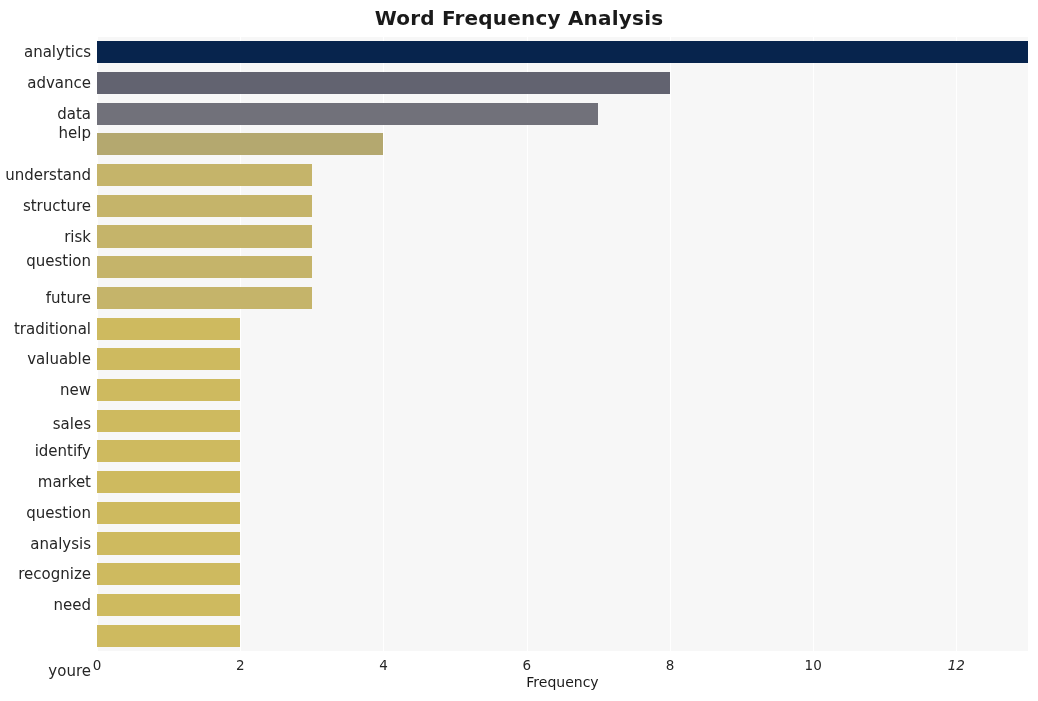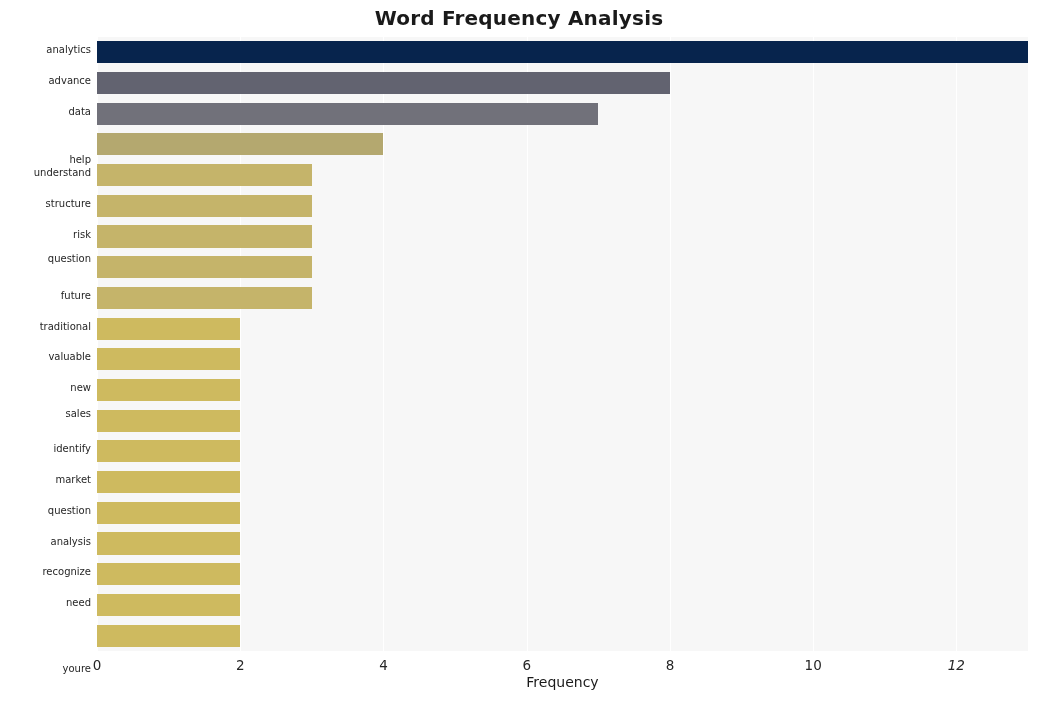--- a/index.html
+++ b/index.html
@@ -77,21 +77,21 @@
     left: 0;
     top: 37px;
     width: 91px;
     height: 614px;
   }
   .ylabel {
     position: absolute;
     right: 0;
     width: 91px;
     text-align: right;
-    font-size: 10px;
+    font-size: 15px;
     color: #262626;
     line-height: 1;
   }
   .xticks {
     position: absolute;
     left: 97px;
     top: 651px;
     width: 931px;
     height: 24px;
   }
@@ -190,30 +190,30 @@
         <div class="bar-row" style="top: 587.598px; height: 22.104px;">
           <div class="bar" title="youre: 2" style="width: 143.231px; background: rgb(206, 186, 95);"></div>
         </div>
       </div>
   </div>
 
   <div class="ylabels">
       <div class="ylabel" style="top: 8.35px;">analytics</div>
       <div class="ylabel" style="top: 39.05px;">advance</div>
       <div class="ylabel" style="top: 69.75px;">data</div>
-      <div class="ylabel" style="top: 118px; margin-left: 24px;">help</div>
+      <div class="ylabel" style="top: 89px; margin-left: 24px;">help</div>
       <div class="ylabel" style="top: 131.15px;">understand</div>
       <div class="ylabel" style="top: 161.85px;">structure</div>
       <div class="ylabel" style="top: 192.55px;">risk</div>
       <div class="ylabel" style="top: 217px;">question</div>
       <div class="ylabel" style="top: 253.95px;">future</div>
       <div class="ylabel" style="top: 284.65px;">traditional</div>
       <div class="ylabel" style="top: 315.35px;">valuable</div>
       <div class="ylabel" style="top: 346.05px;">new</div>
-      <div class="ylabel" style="top: 372px;">sales</div>
+      <div class="ylabel" style="top: 380px;">sales</div>
       <div class="ylabel" style="top: 407.45px;">identify</div>
       <div class="ylabel" style="top: 438.15px;">market</div>
       <div class="ylabel" style="top: 468.85px;">question</div>
       <div class="ylabel" style="top: 499.55px;">analysis</div>
       <div class="ylabel" style="top: 530.25px;">recognize</div>
       <div class="ylabel" style="top: 560.95px;">need</div>
       <div class="ylabel" style="top: 627px;">youre</div>
     </div>
 
   <div class="xticks">

